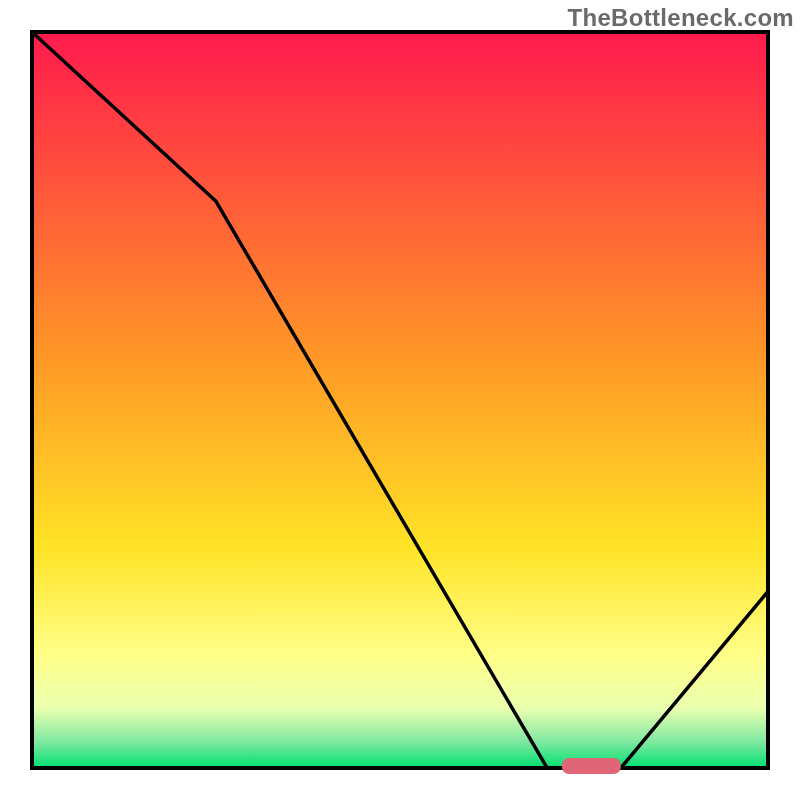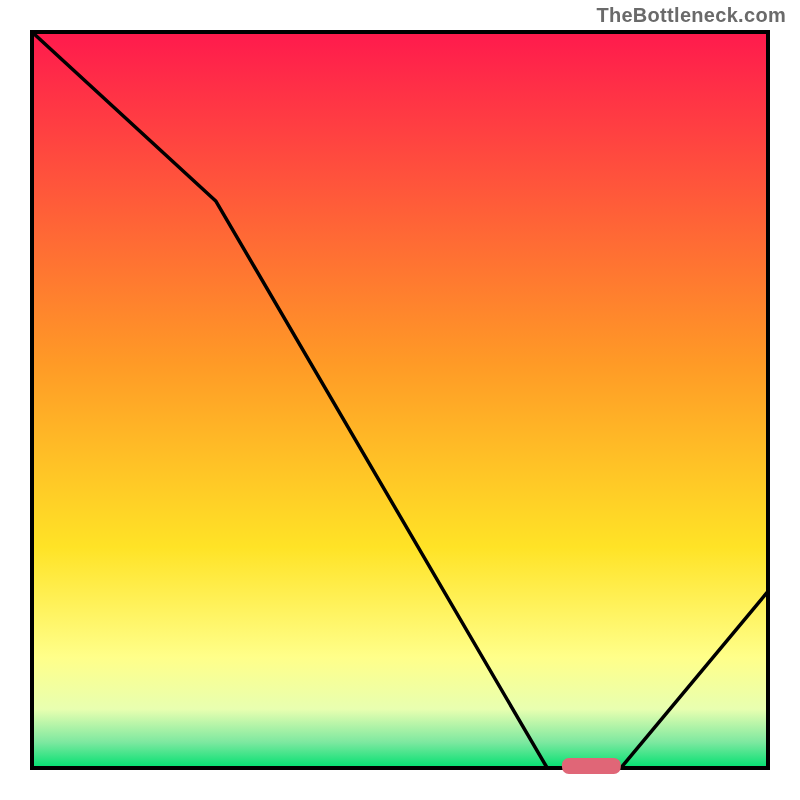--- a/index.html
+++ b/index.html
@@ -11,22 +11,22 @@
     font-family: Arial, Helvetica, sans-serif;
   }
   .container {
     position: relative;
     width: 800px;
     height: 800px;
   }
   .watermark {
     position: absolute;
     top: 4px;
-    right: 14px;
-    font-size: 20px;
+    right: 6px;
+    font-size: 24px;
     font-weight: bold;
     color: #6a6a6a;
     letter-spacing: 0.3px;
     z-index: 5;
   }
   svg.chart {
     position: absolute;
     left: 0;
     top: 0;
   }

